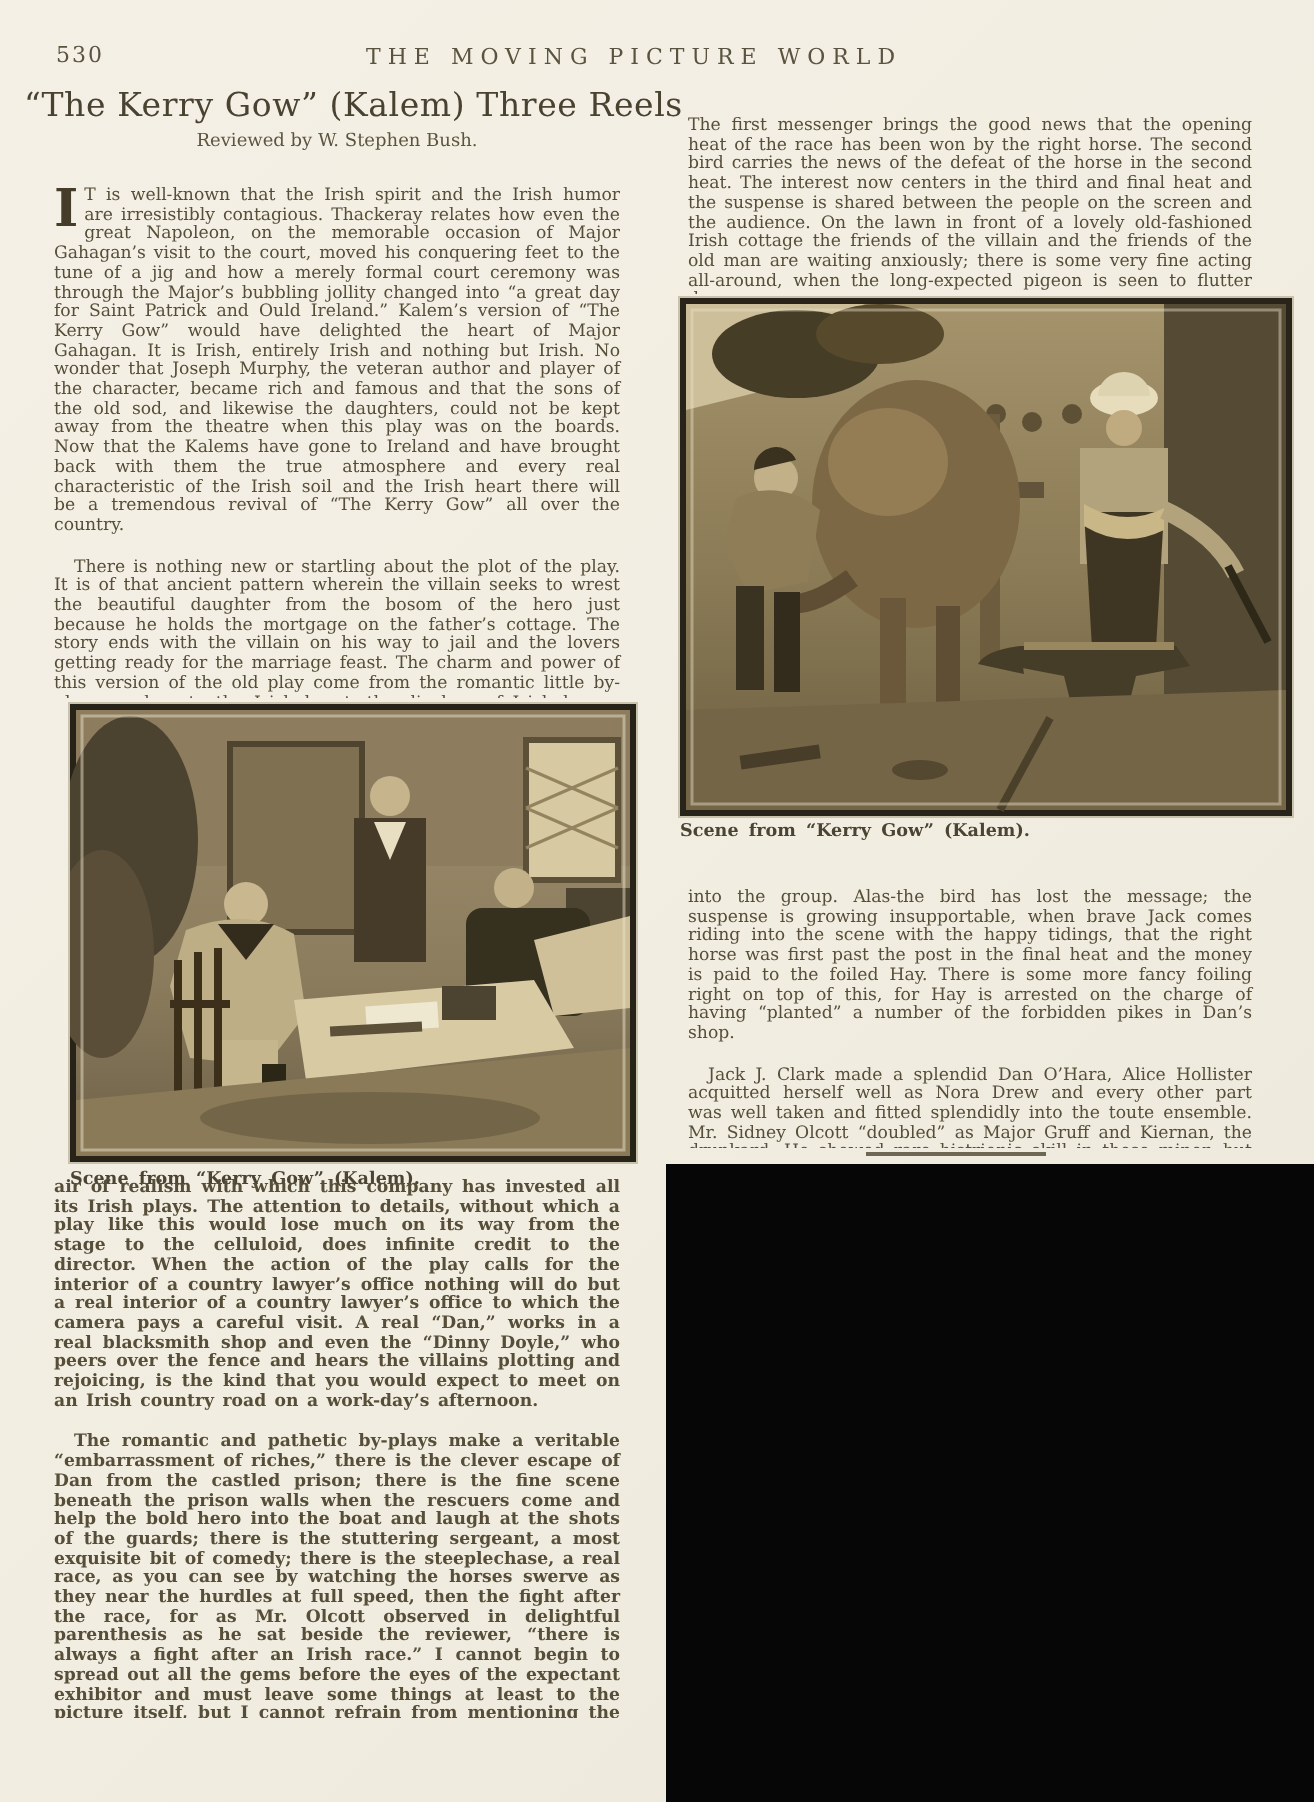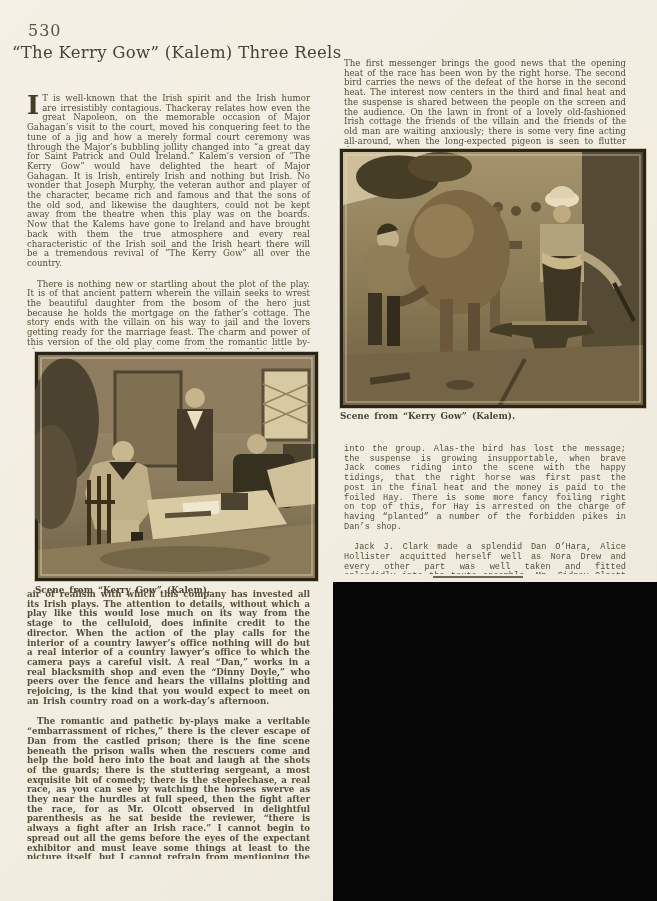--- a/index.html
+++ b/index.html
@@ -4,51 +4,53 @@
 <style>
   html,body{margin:0;padding:0;background:#e8e4d8;}
   .page{
     position:relative;width:657px;height:901px;margin:0 auto;
     background:#f2eee2;
     background:linear-gradient(135deg,#f4f0e5 0%,#f1ede1 55%,#ece7da 100%);
     overflow:hidden;
     font-family:"DejaVu Serif","Liberation Serif",serif;
     color:#574f38;
   }
-  .pagenum{position:absolute;left:28px;top:21px;font-size:16px;letter-spacing:1px;color:#5a5340;}
+  .pagenum{position:absolute;left:28px;top:21px;font-size:11px;letter-spacing:1px;color:#5a5340;}
   .journal{position:absolute;left:183px;top:22px;font-size:11px;letter-spacing:3.5px;color:#5a5340;white-space:nowrap;}
   .art-title{position:absolute;left:12px;top:43px;width:312px;text-align:center;
     font-size:16.5px;font-weight:500;color:#494231;letter-spacing:.3px;white-space:nowrap;}
   .byline{position:absolute;left:16px;top:66px;width:305px;text-align:center;font-size:9px;color:#5c543e;}
   .txt{font-size:8.6px;line-height:9.7px;text-align:justify;word-spacing:1.2px;color:#564e38;}
   .txt p{margin:11px;}
   .txt p.ind{text-indent:10px;}
   .block{position:absolute;overflow:hidden;}
   .b-left-top{left:16px;top:83px;width:305px;height:266px;}
   .b-left-bot{left:16px;top:579px;width:305px;height:280px;font-weight:bold;}
   .b-right-top{left:333px;top:48px;width:304px;height:99px;}
-  .b-right-mid{left:333px;top:434px;width:304px;height:140px;font-family:Liberation Mono, monospace;}
+  .b-right-mid{left:333px;top:434px;width:304px;height:140px;}
   .dropcap{float:left;font-size:26px;line-height:20px;font-weight:bold;color:#453d2a;padding:1px 3px 0 0;}
   .photo{position:absolute;display:block;box-shadow:0 0 0 1px #c9c2ad;}
   .photo-left{left:35px;top:352px;}
   .photo-right{left:340px;top:149px;}
   .caption{position:absolute;text-align:left;font-size:8.8px;font-weight:bold;color:#4c4432;word-spacing:2px;}
   .cap-left{left:35px;top:585px;width:283px;}
   .cap-right{left:340px;top:411px;width:306px;}
   .end-rule{position:absolute;left:433px;top:576px;width:90px;height:2px;background:#6e6754;}
   .black-region{position:absolute;left:333px;top:582px;width:324px;height:319px;background:#060606;}
 </style>
 </head>
 <body>
 
 <div class="page">
 
   <div class="pagenum">530</div>
+  <div class="journal">THE MOVING PICTURE WORLD</div>
 
   <div class="art-title">“The Kerry Gow” (Kalem) Three Reels</div>
+  <div class="byline">Reviewed by W. Stephen Bush.</div>
 
   <div class="block b-left-top txt">
     <p><span class="dropcap">I</span><span>T is well-known that the Irish spirit and the Irish humor are irresistibly contagious.  Thackeray relates how even the great Napoleon, on the memorable occasion of Major Gahagan’s visit to the court, moved his conquering feet to the tune of a jig and how a merely formal court ceremony was through the Major’s bubbling jollity changed into “a great day for Saint Patrick and Ould Ireland.”  Kalem’s version of “The Kerry Gow” would have delighted the heart of Major Gahagan.  It is Irish, entirely Irish and nothing but Irish.  No wonder that Joseph Murphy, the veteran author and player of the character, became rich and famous and that the sons of the old sod, and likewise the daughters, could not be kept away from the theatre when this play was on the boards.  Now that the Kalems have gone to Ireland and have brought back with them the true atmosphere and every real characteristic of the Irish soil and the Irish heart there will be a tremendous revival of “The Kerry Gow” all over the country.</span></p>
     <p class="ind">There is nothing new or startling about the plot of the play. It is of that ancient pattern wherein the villain seeks to wrest the beautiful daughter from the bosom of the hero just because he holds the mortgage on the father’s cottage.  The story ends with the villain on his way to jail and the lovers getting ready for the marriage feast.  The charm and power of this version of the old play come from the romantic little by-plays so dear to the Irish heart, the displays of Irish humor veering from the subtle to the rollicking and back again and always close to the fountain of tears, from the singular idyllic charm of the Irish landscape, from the excellent acting and the unmistakable</p>
   </div>
 
   <svg class="photo photo-left" width="283" height="229" viewBox="0 0 283 229">
     <defs>
       <linearGradient id="lg1" x1="0" y1="0" x2="0" y2="1">
         <stop offset="0" stop-color="#a09070"></stop>

